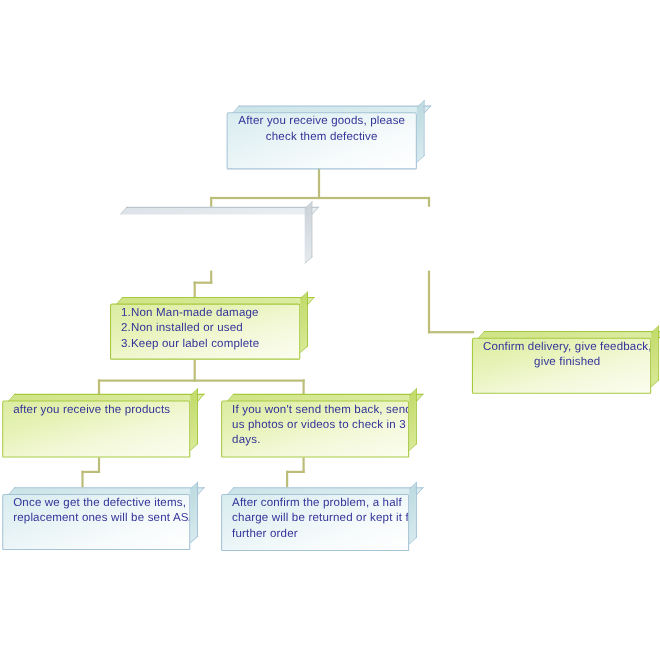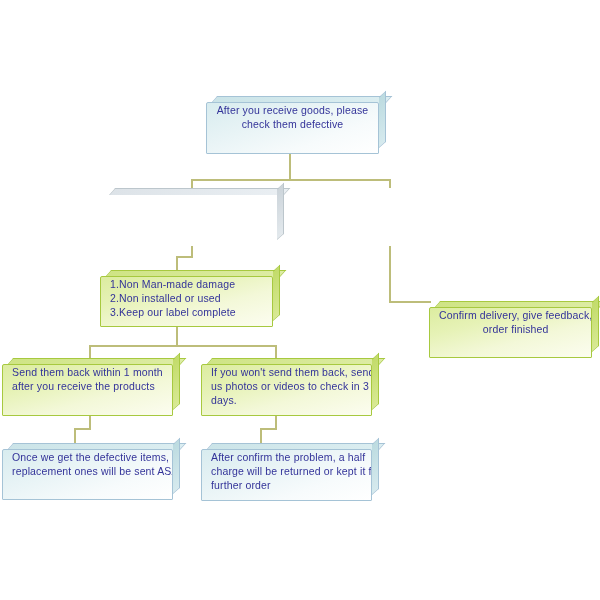--- a/index.html
+++ b/index.html
@@ -186,31 +186,30 @@
       </div>
     </div>
   </div>
 
   <div class="node green" style="left:429px; top:289px; width:170px; height:57px;margin-top:12px;">
     <div class="bevel-top"></div>
     <div class="bevel-right"></div>
     <div class="face">
       <div class="txt center">
         <span class="line">Confirm delivery, give feedback,</span>
-        <span class="line">order finished</span>
+        <span class="line">give finished</span>
       </div>
     </div>
   </div>
 
   <div class="node green" style="left:2px; top:358px; width:178px; height:58px;">
     <div class="bevel-top"></div>
     <div class="bevel-right"></div>
     <div class="face">
       <div class="txt left">
-        <span class="line">Send them back within 1 month</span>
         <span class="line">after you receive the products</span>
       </div>
     </div>
   </div>
 
   <div class="node green" style="left:201px; top:358px; width:178px; height:58px;">
     <div class="bevel-top"></div>
     <div class="bevel-right"></div>
     <div class="face">
       <div class="txt left">

